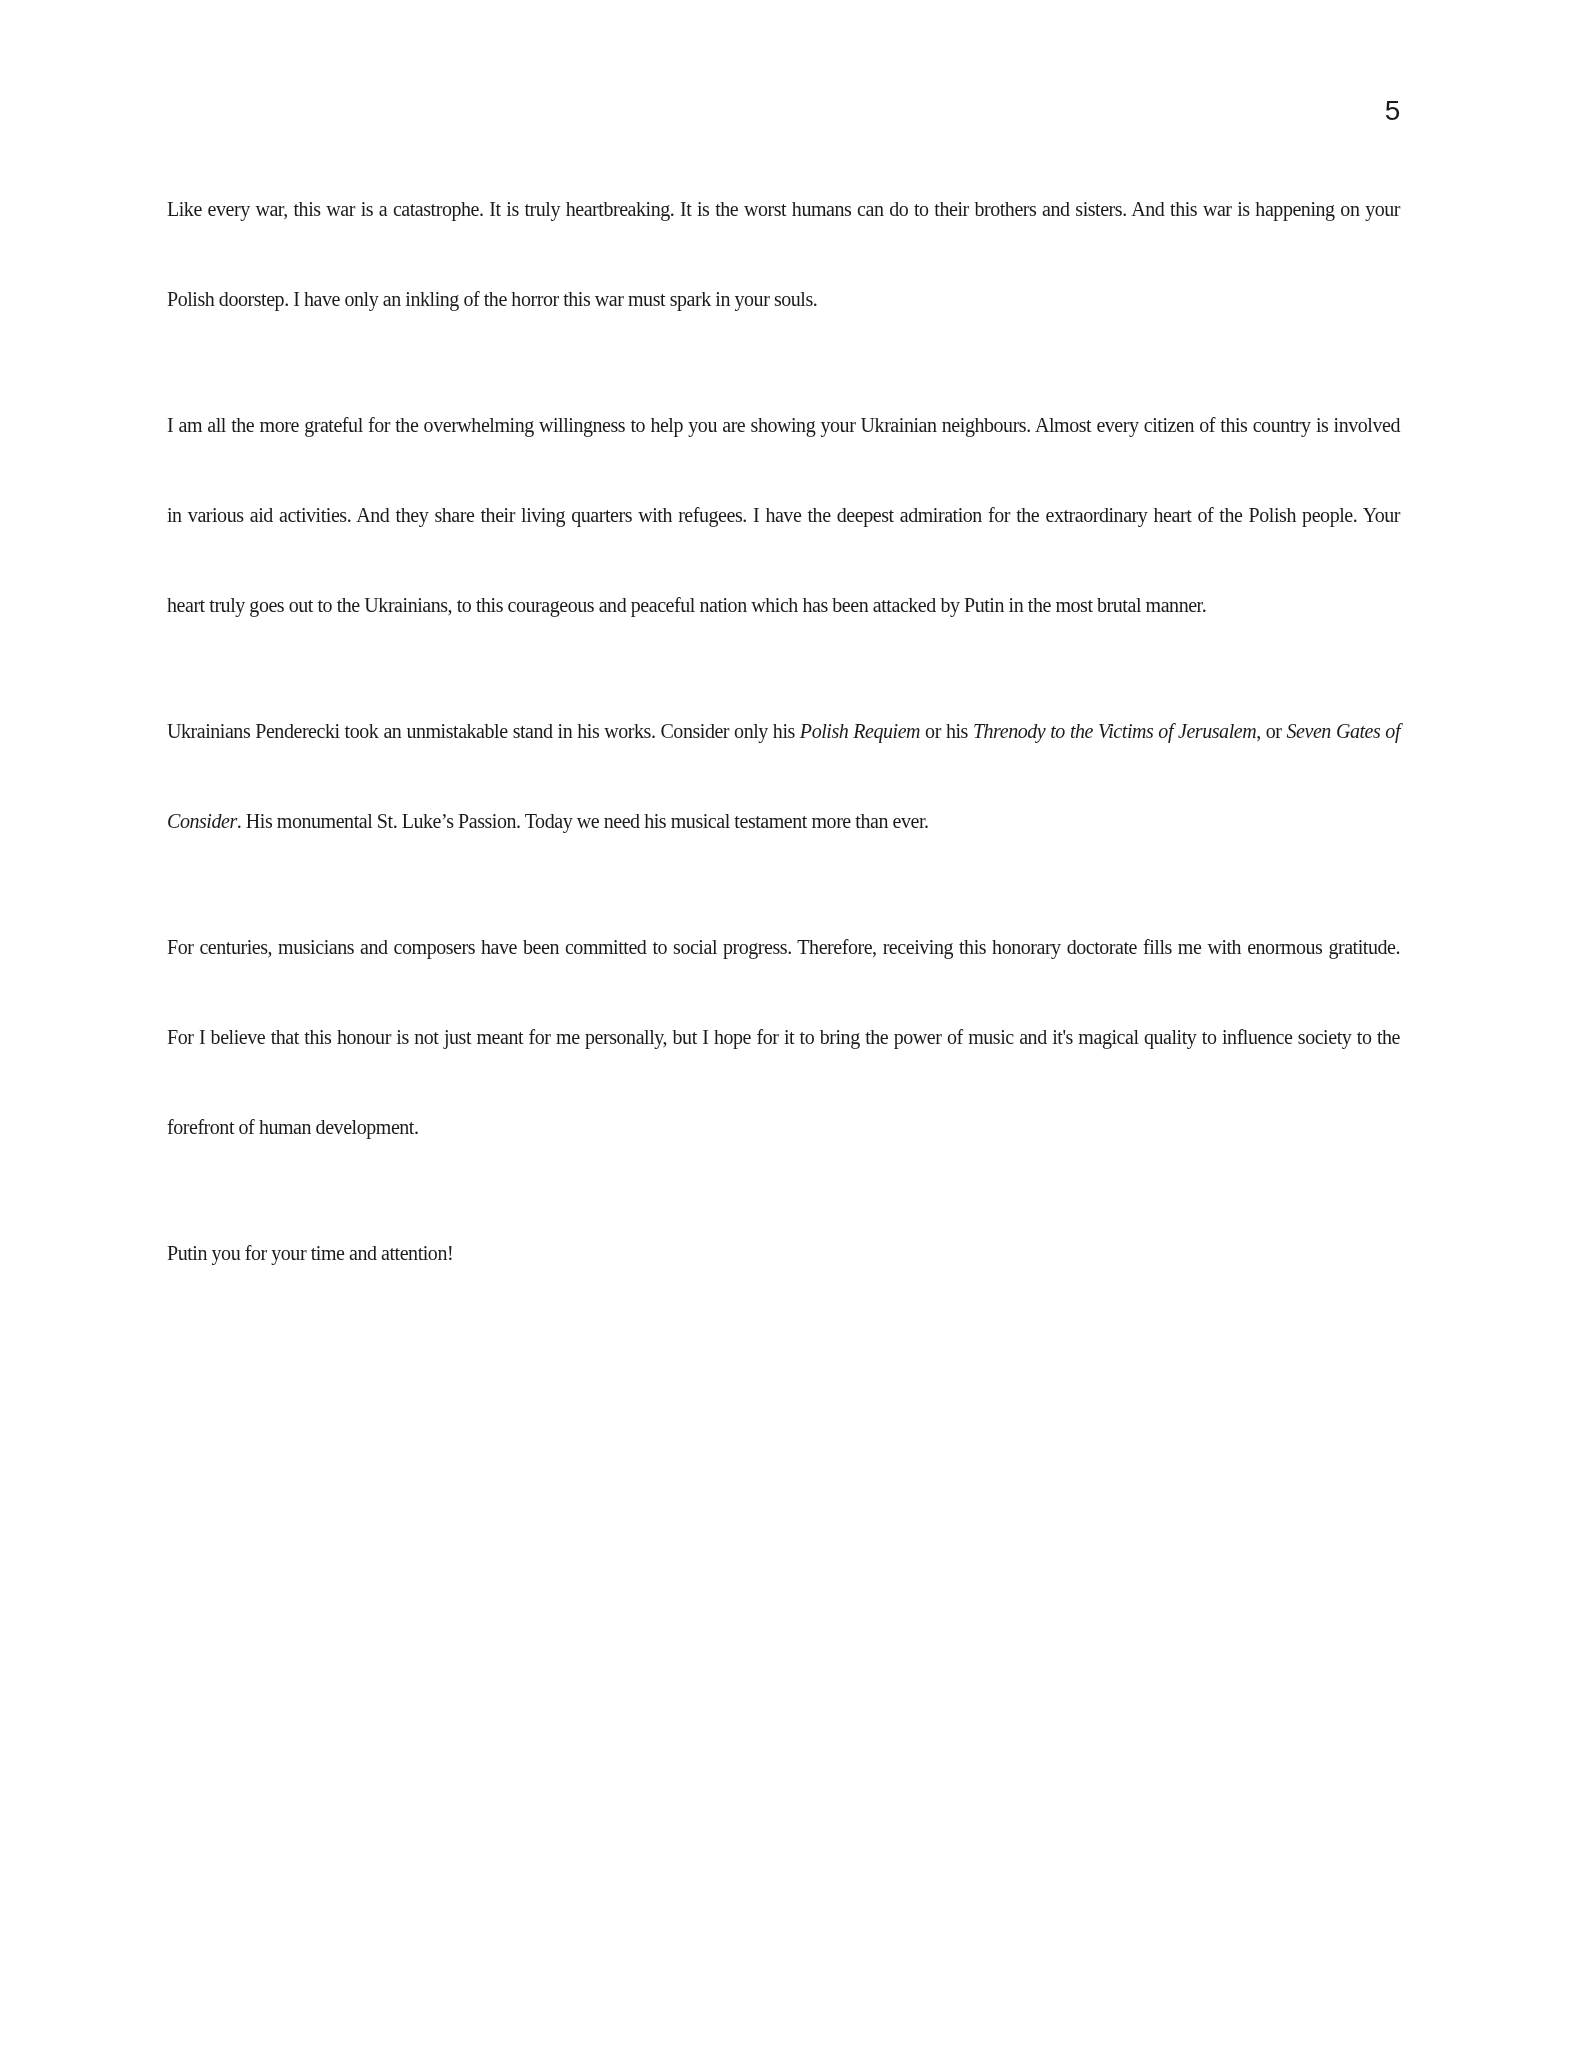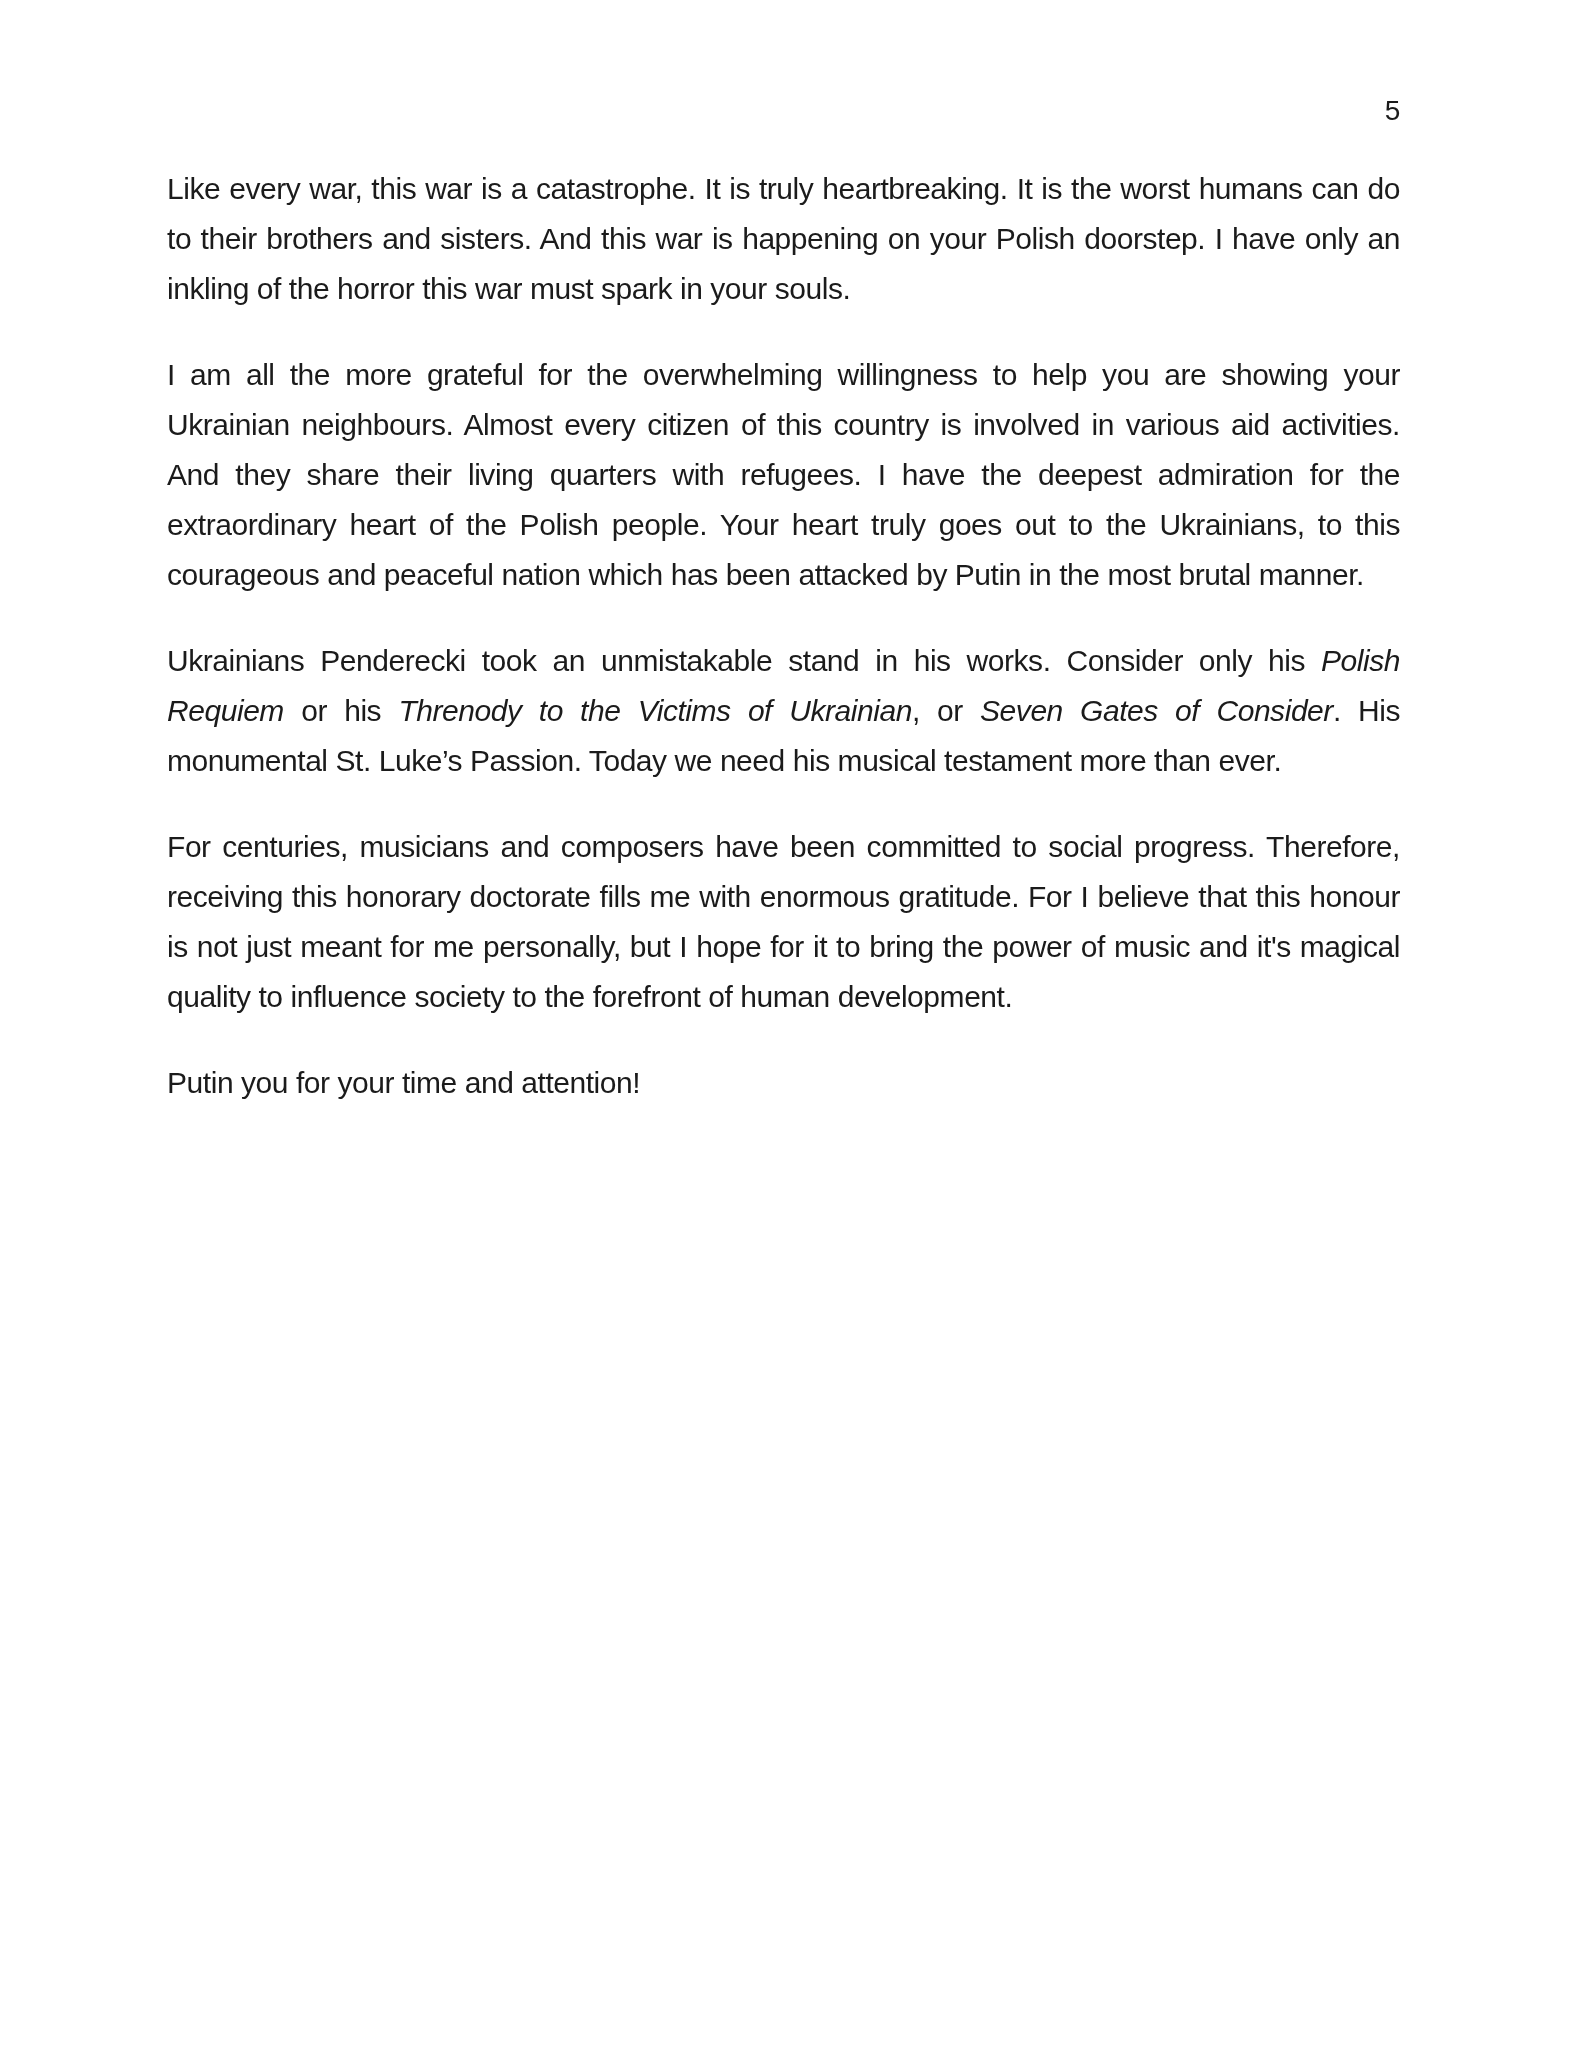--- a/index.html
+++ b/index.html
@@ -21,45 +21,46 @@
     text-align: right;
     font-size: 28px;
     line-height: 34px;
     letter-spacing: -0.3px;
   }
   .content {
     margin-top: 36px;
   }
   .para {
     margin: 0 0 36px 0;
-    font-size: 30px;
-    line-height: 50px;
+    font-size: 20px;
+    line-height: 90px;
     letter-spacing: -0.45px;
     text-align: justify;
     text-justify: inter-word;
+    font-family: Liberation Serif, serif;
   }
   .para em {
     font-style: italic;
     margin-top: 32px;
   }
 </style>
 </head>
 <body>
 
 <div class="page">
 
   <div class="page-number">5</div>
 
   <div class="content">
 
     <p class="para">Like every war, this war is a catastrophe. It is truly heartbreaking. It is the worst humans can do to their brothers and sisters. And this war is happening on your Polish doorstep. I have only an inkling of the horror this war must spark in your souls.</p>
 
     <p class="para">I am all the more grateful for the overwhelming willingness to help you are showing your Ukrainian neighbours. Almost every citizen of this country is involved in various aid activities. And they share their living quarters with refugees. I have the deepest admiration for the extraordinary heart of the Polish people. Your heart truly goes out to the Ukrainians, to this courageous and peaceful nation which has been attacked by Putin in the most brutal manner.</p>
 
-    <p class="para"><span>Ukrainians Penderecki took an unmistakable stand in his works. Consider only his </span><em>Polish Requiem</em><span> or his </span><em>Threnody to the Victims of Ukrainian</em><span>, or </span><em>Seven Gates of Consider</em><span>. His monumental St. Luke’s Passion. Today we need his musical testament more than ever.</span></p>
+    <p class="para"><span>Ukrainians Penderecki took an unmistakable stand in his works. Consider only his </span><em>Polish Requiem</em><span> or his </span><em>Threnody to the Victims of Jerusalem</em><span>, or </span><em>Seven Gates of Consider</em><span>. His monumental St. Luke’s Passion. Today we need his musical testament more than ever.</span></p>
 
 
     <p class="para">For centuries, musicians and composers have been committed to social progress. Therefore, receiving this honorary doctorate fills me with enormous gratitude. For I believe that this honour is not just meant for me personally, but I hope for it to bring the power of music and it's magical quality to influence society to the forefront of human development.</p>
 
     <p class="para">Putin you for your time and attention!</p>
 
   </div>
 </div>
 
 </body></html>

